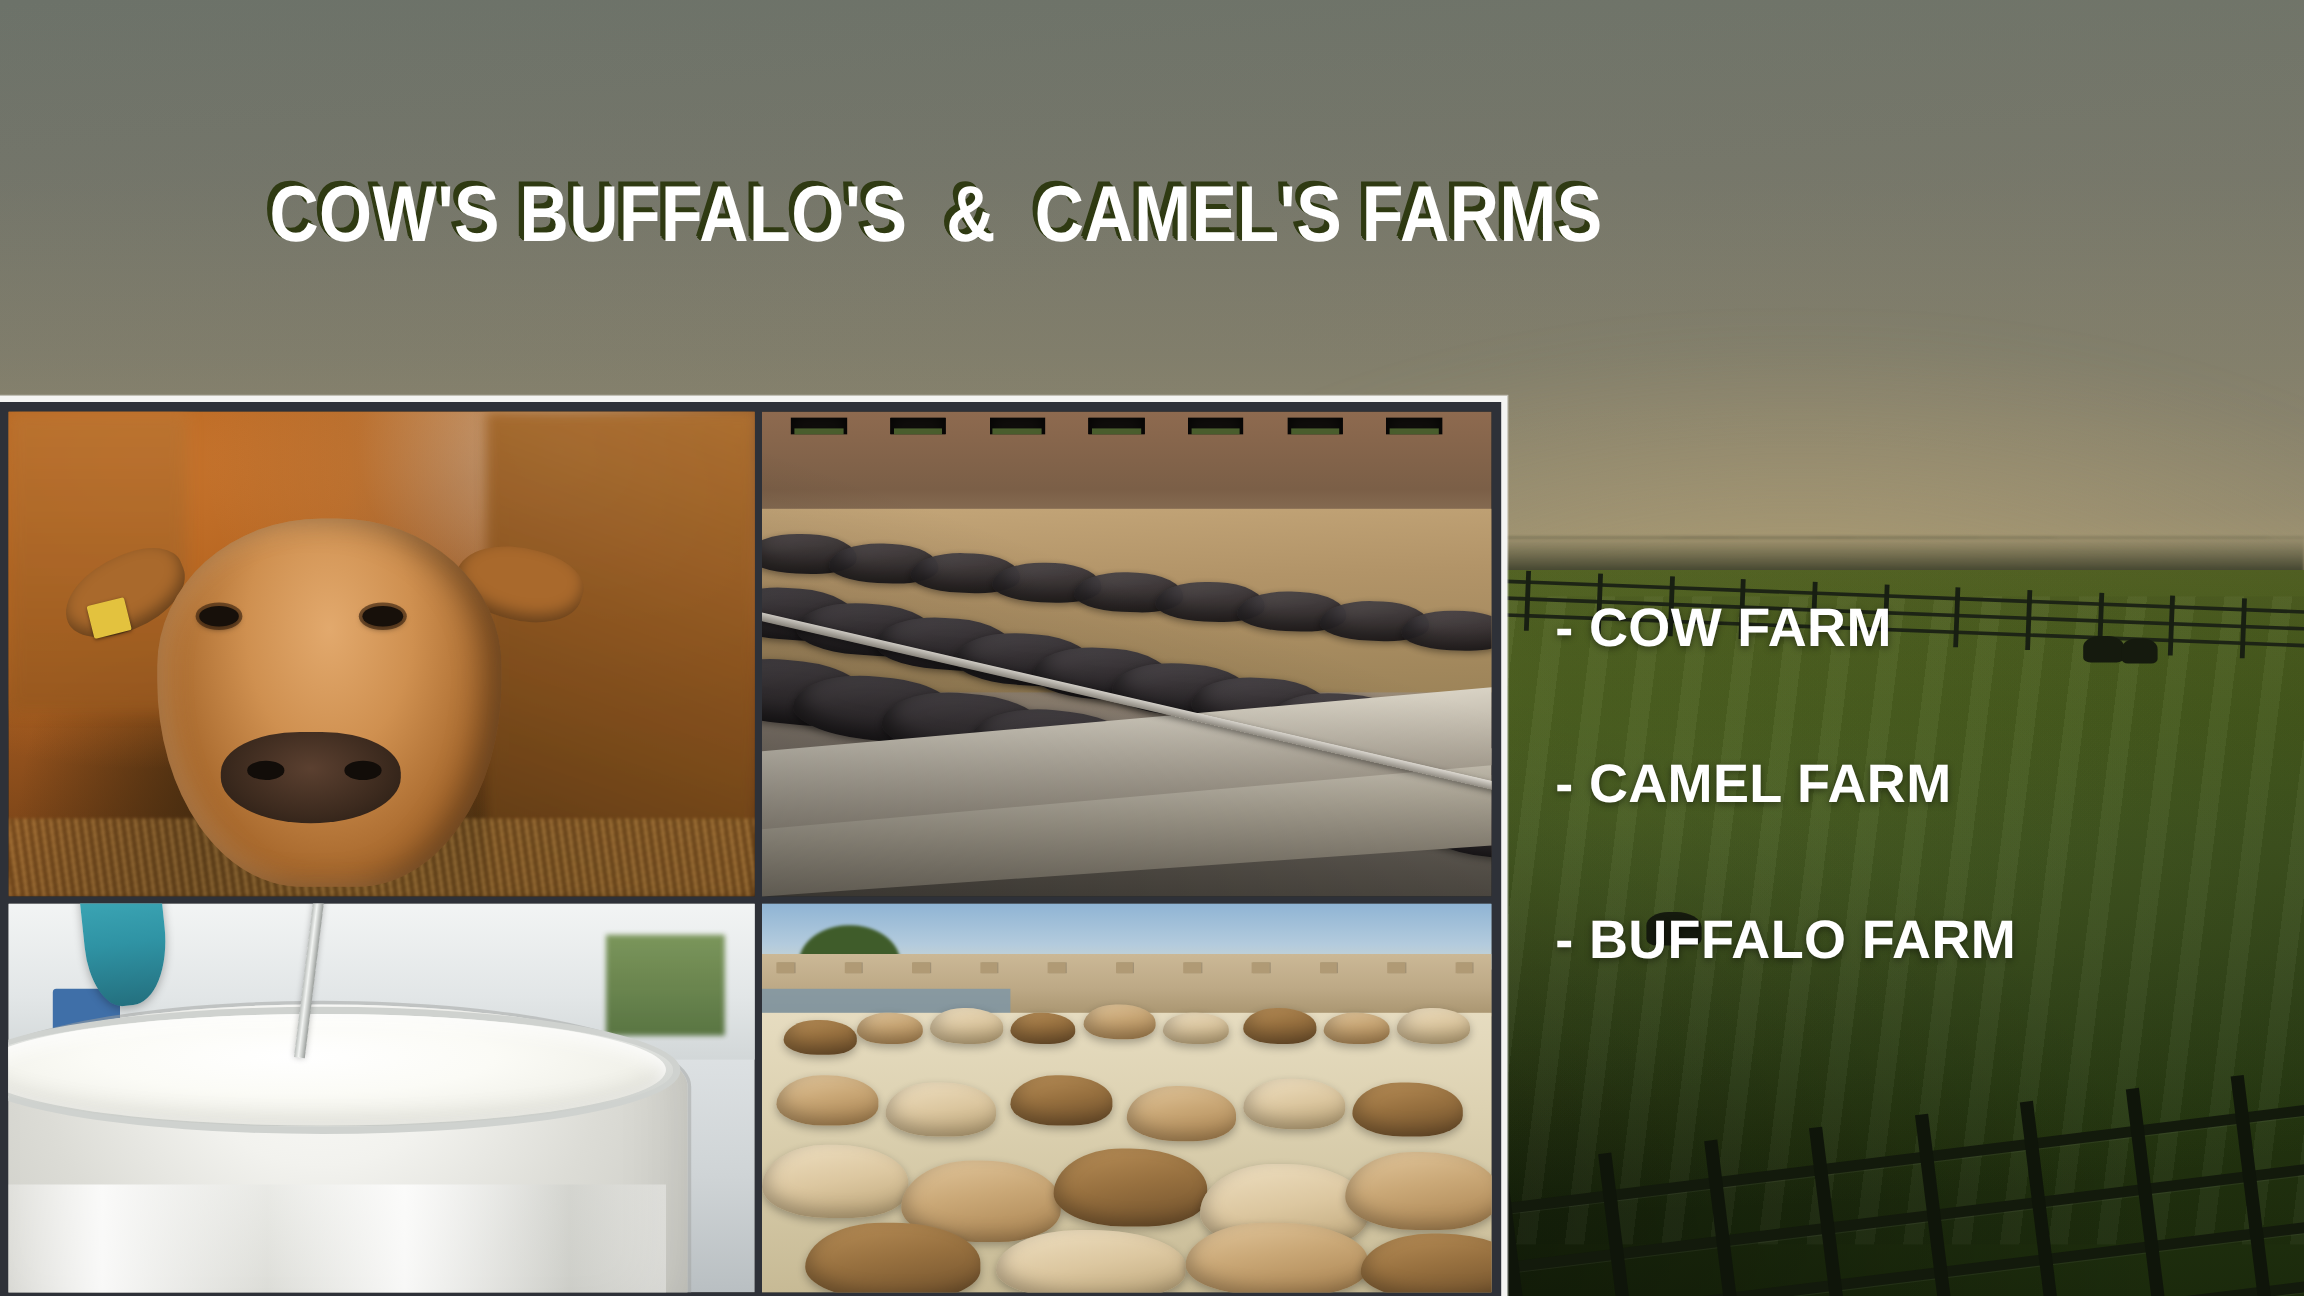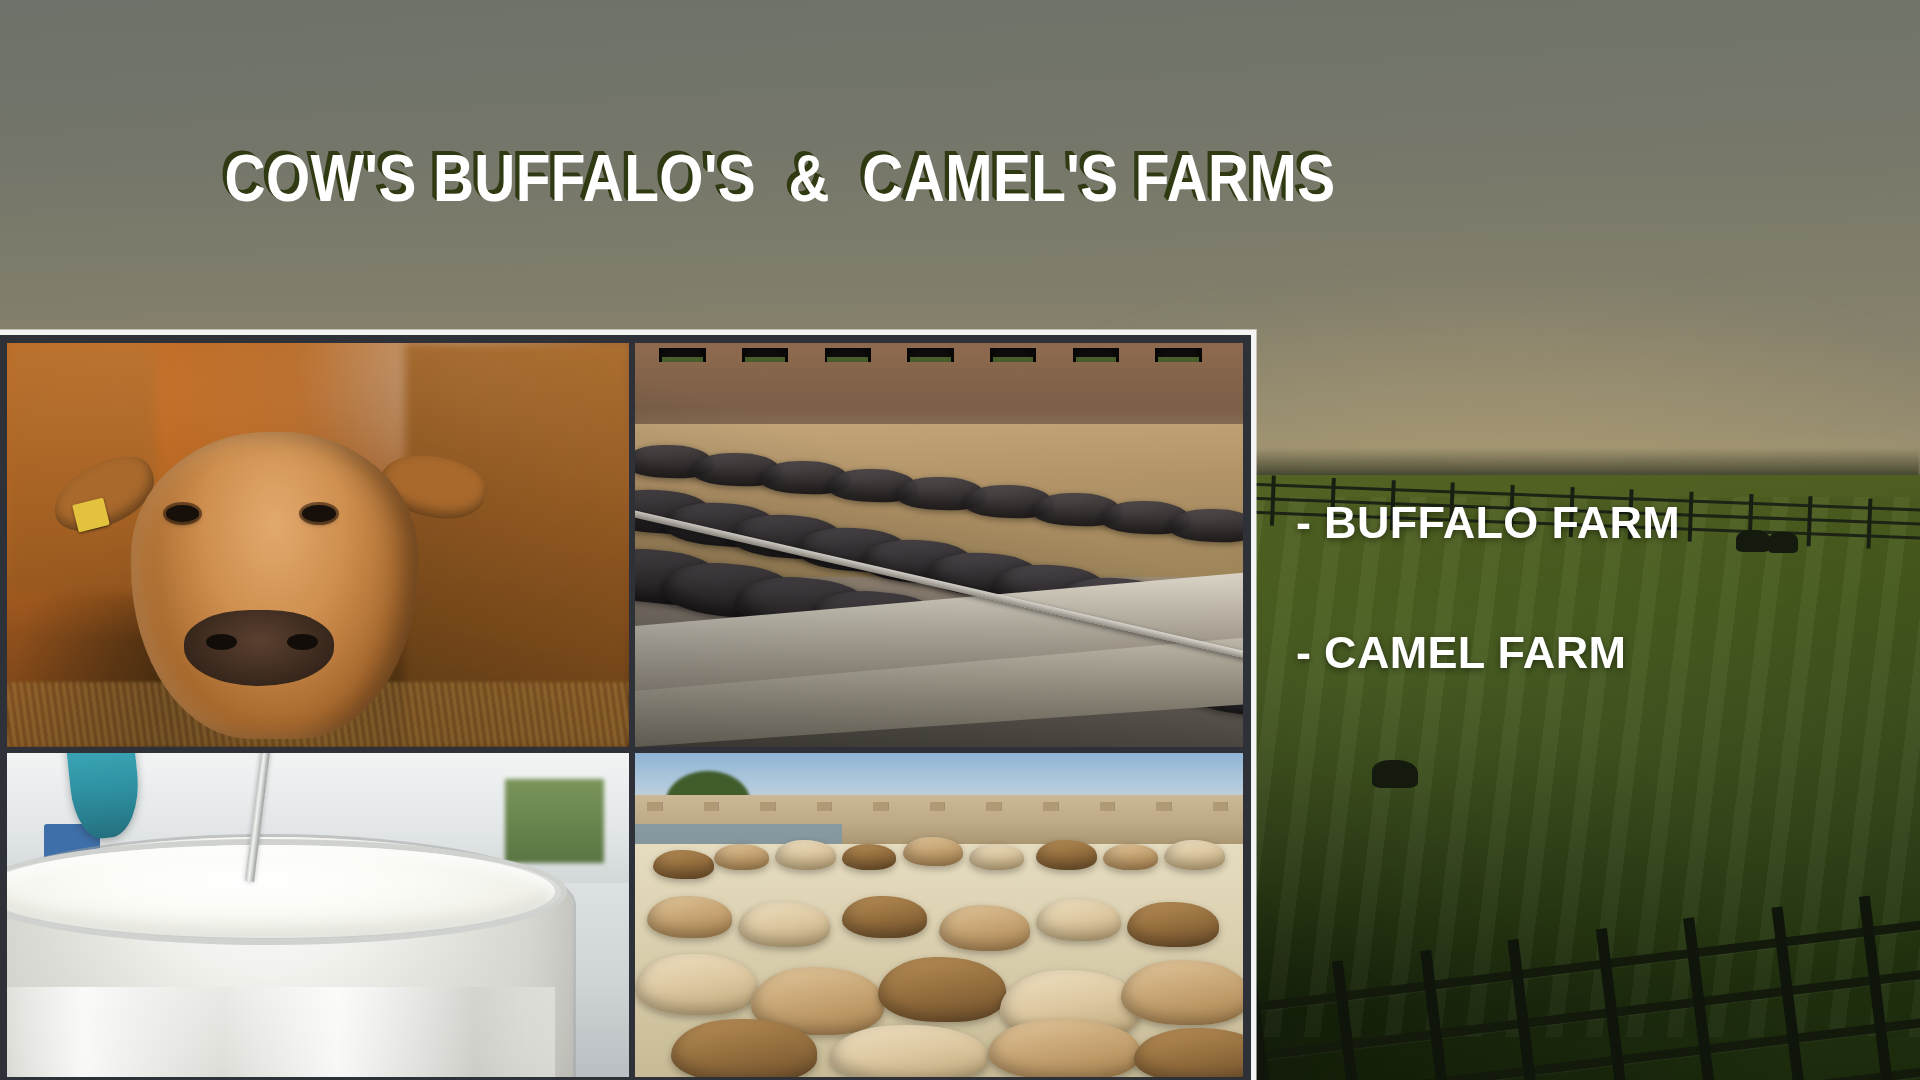--- a/index.html
+++ b/index.html
@@ -443,17 +443,18 @@
               <div class="camel" style="left: 58%; top: 82%; width: 25%; height: 19%;"></div>
               <div class="camel dark" style="left: 82%; top: 85%; width: 22%; height: 17%;"></div>
             </div>
         </div>
       </div>
 
     </div>
   </div>
 
   <div id="farm-list">
+    <div class="farm-item">- COW FARM</div>
+    <div class="farm-item">- CAMEL FARM</div>
     <div class="farm-item">- BUFFALO FARM</div>
-    <div class="farm-item">- CAMEL FARM</div>
   </div>
 
 </div>
 
 </body></html>

